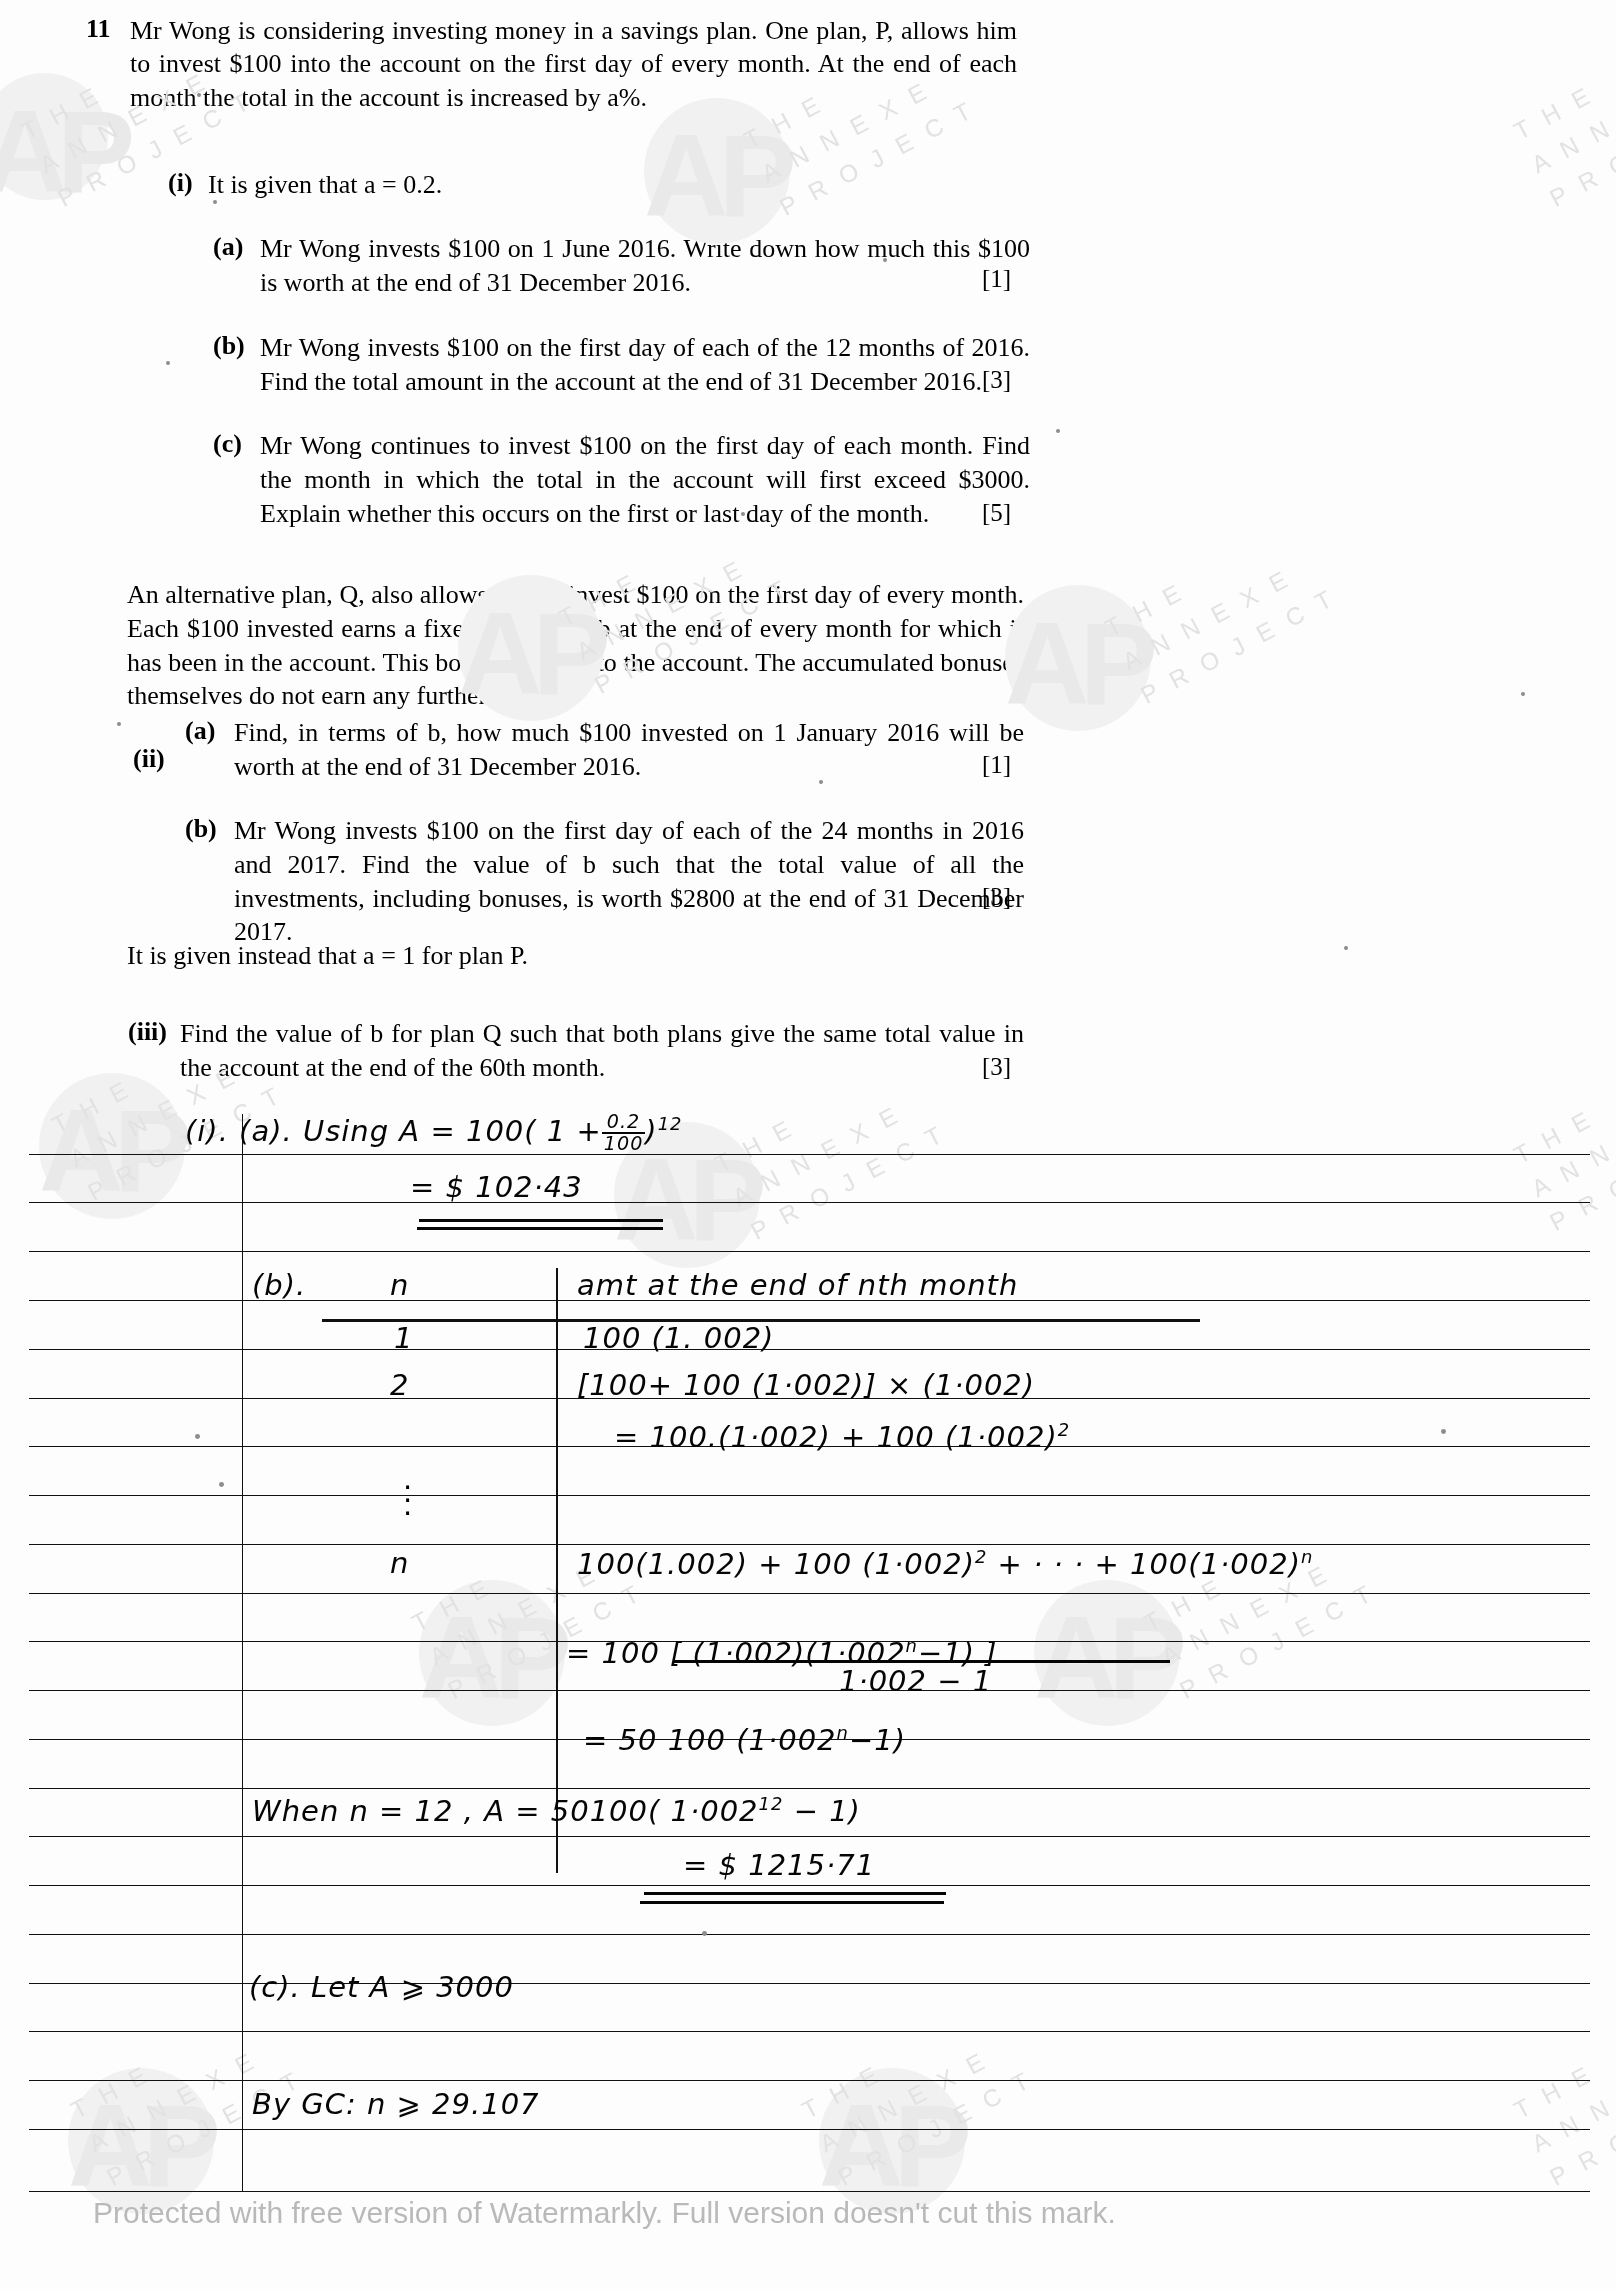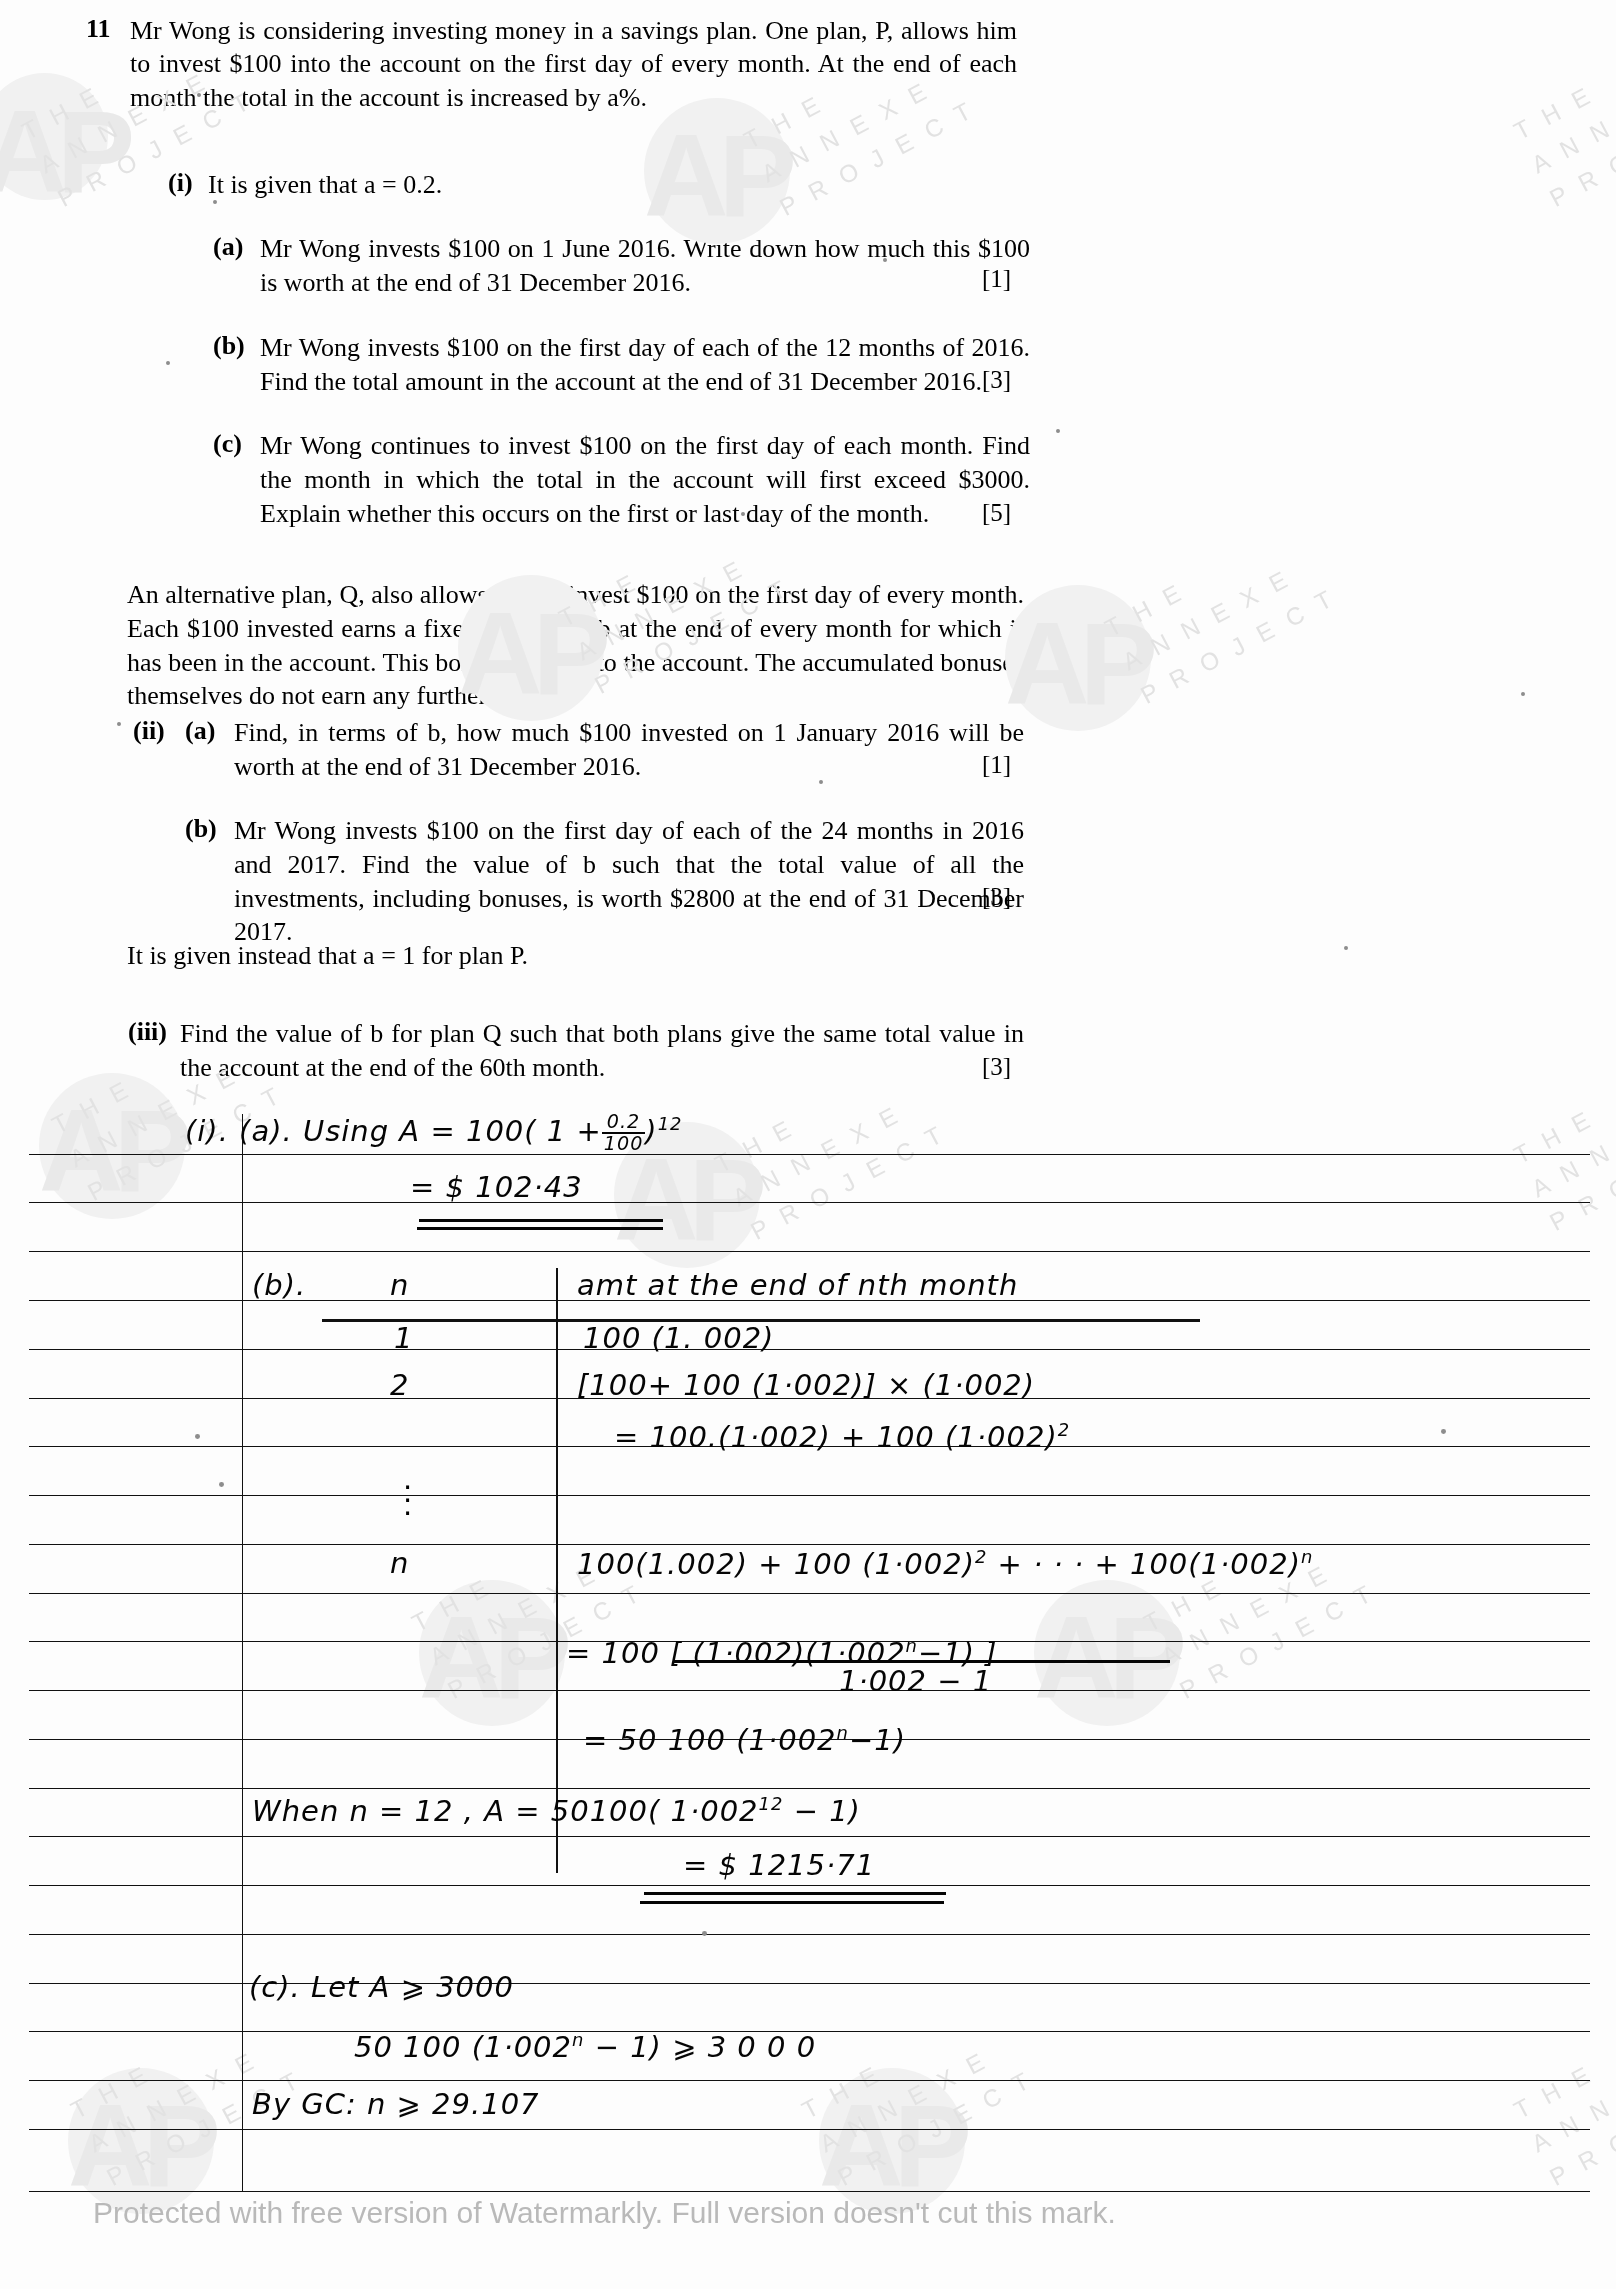--- a/index.html
+++ b/index.html
@@ -286,21 +286,21 @@
   <div class="label" style="left:213px; top:331px;">(b)</div>
   <div class="qpara" style="left:260px; top:331px; width:770px;">Mr Wong invests $100 on the first day of each of the 12 months of 2016. Find the total amount in the account at the end of 31 December 2016.</div>
   <div class="marks" style="left:982px; top:366px;">[3]</div>
 
   <div class="label" style="left:213px; top:429px;">(c)</div>
   <div class="qpara" style="left:260px; top:429px; width:770px;">Mr Wong continues to invest $100 on the first day of each month. Find the month in which the total in the account will first exceed $3000. Explain whether this occurs on the first or last day of the month.</div>
   <div class="marks" style="left:982px; top:499px;">[5]</div>
 
   <div class="qpara" style="left:127px; top:578px; width:897px;">An alternative plan, Q, also allows him to invest $100 on the first day of every month. Each $100 invested earns a fixed bonus of $b at the end of every month for which it has been in the account. This bonus is added to the account. The accumulated bonuses themselves do not earn any further bonus.</div>
 
-  <div class="label-rom" style="left:133px; top:716px;">(ii)</div>
+  <div class="label-rom" style="left:133px; top:744px;">(ii)</div>
   <div class="label" style="left:185px; top:716px;">(a)</div>
   <div class="qpara" style="left:234px; top:716px; width:790px;">Find, in terms of b, how much $100 invested on 1 January 2016 will be worth at the end of 31 December 2016.</div>
   <div class="marks" style="left:982px; top:751px;">[1]</div>
 
   <div class="label" style="left:185px; top:814px;">(b)</div>
   <div class="qpara" style="left:234px; top:814px; width:790px;">Mr Wong invests $100 on the first day of each of the 24 months in 2016 and 2017. Find the value of b such that the total value of all the investments, including bonuses, is worth $2800 at the end of 31 December 2017.</div>
   <div class="marks" style="left:982px; top:883px;">[3]</div>
 
   <div class="qpara" style="left:127px; top:939px; width:780px;">It is given instead that a = 1 for plan P.</div>
 
@@ -376,23 +376,20 @@
 
   <div class="hw" style="left:252px; top:1793px;">
     <span>When  n = 12 ,   A = 50100( 1·002</span><sup>12</sup><span> − 1)</span>
   </div>
 
   <div class="hw" style="left:683px; top:1848px;">= $ 1215·71</div>
   <div class="hw-ul" style="left:644px; top:1892px; width:302px;"></div>
   <div class="hw-ul" style="left:640px; top:1901px; width:304px;"></div>
 
   <div class="hw" style="left:249px; top:1970px;">(c).  Let A ⩾ 3000</div>
-  <div class="hw" style="left:354px; top:2029px;">
-    <span>50 100 (1·002</span><sup>n</sup><span> − 1)    ⩾   3 0 0 0</span>
-  </div>
   <div class="hw" style="left:252px; top:2087px;">By  GC:    n ⩾ 29.107</div>
 
   <div class="spot" style="left:197px; top:93px; width:3.9px; height:3.9px;"></div>
   <div class="spot" style="left:527px; top:68px; width:3.9px; height:3.9px;"></div>
   <div class="spot" style="left:213px; top:200px; width:3.9px; height:3.9px;"></div>
   <div class="spot" style="left:883px; top:258px; width:3.9px; height:3.9px;"></div>
   <div class="spot" style="left:166px; top:361px; width:3.9px; height:3.9px;"></div>
   <div class="spot" style="left:1056px; top:429px; width:3.9px; height:3.9px;"></div>
   <div class="spot" style="left:741px; top:512px; width:3.9px; height:3.9px;"></div>
   <div class="spot" style="left:1521px; top:692px; width:3.9px; height:3.9px;"></div>

